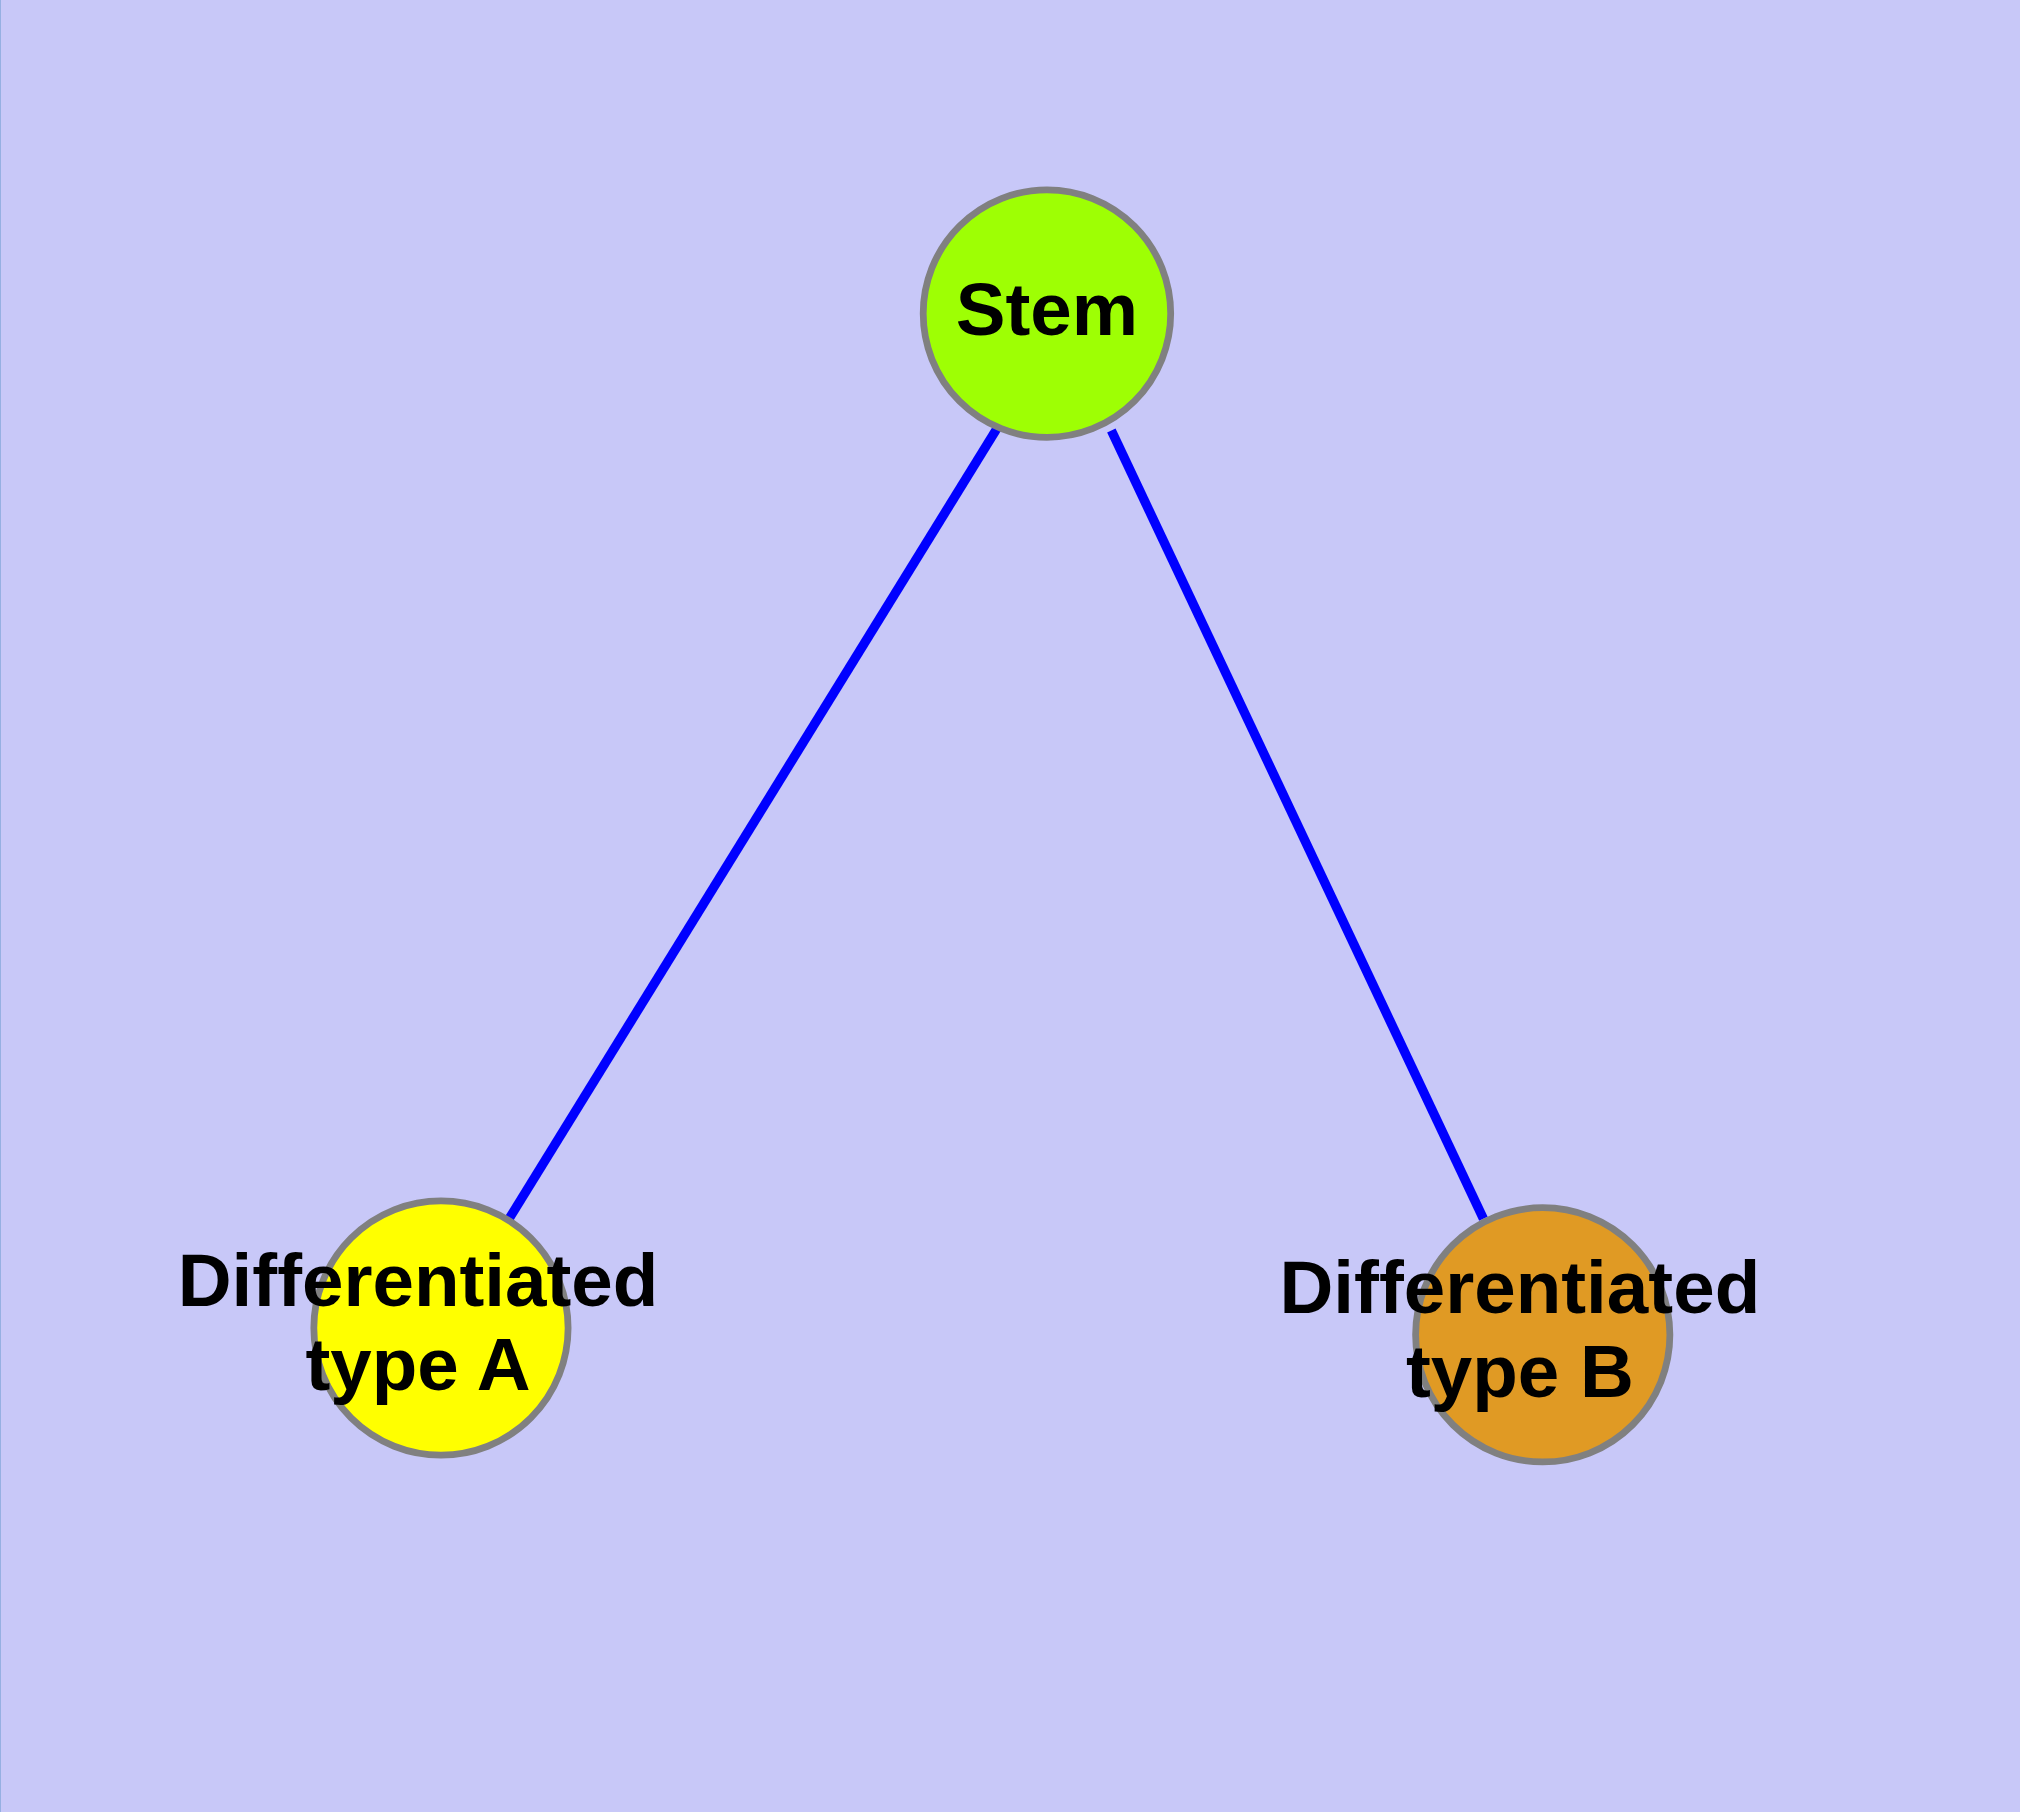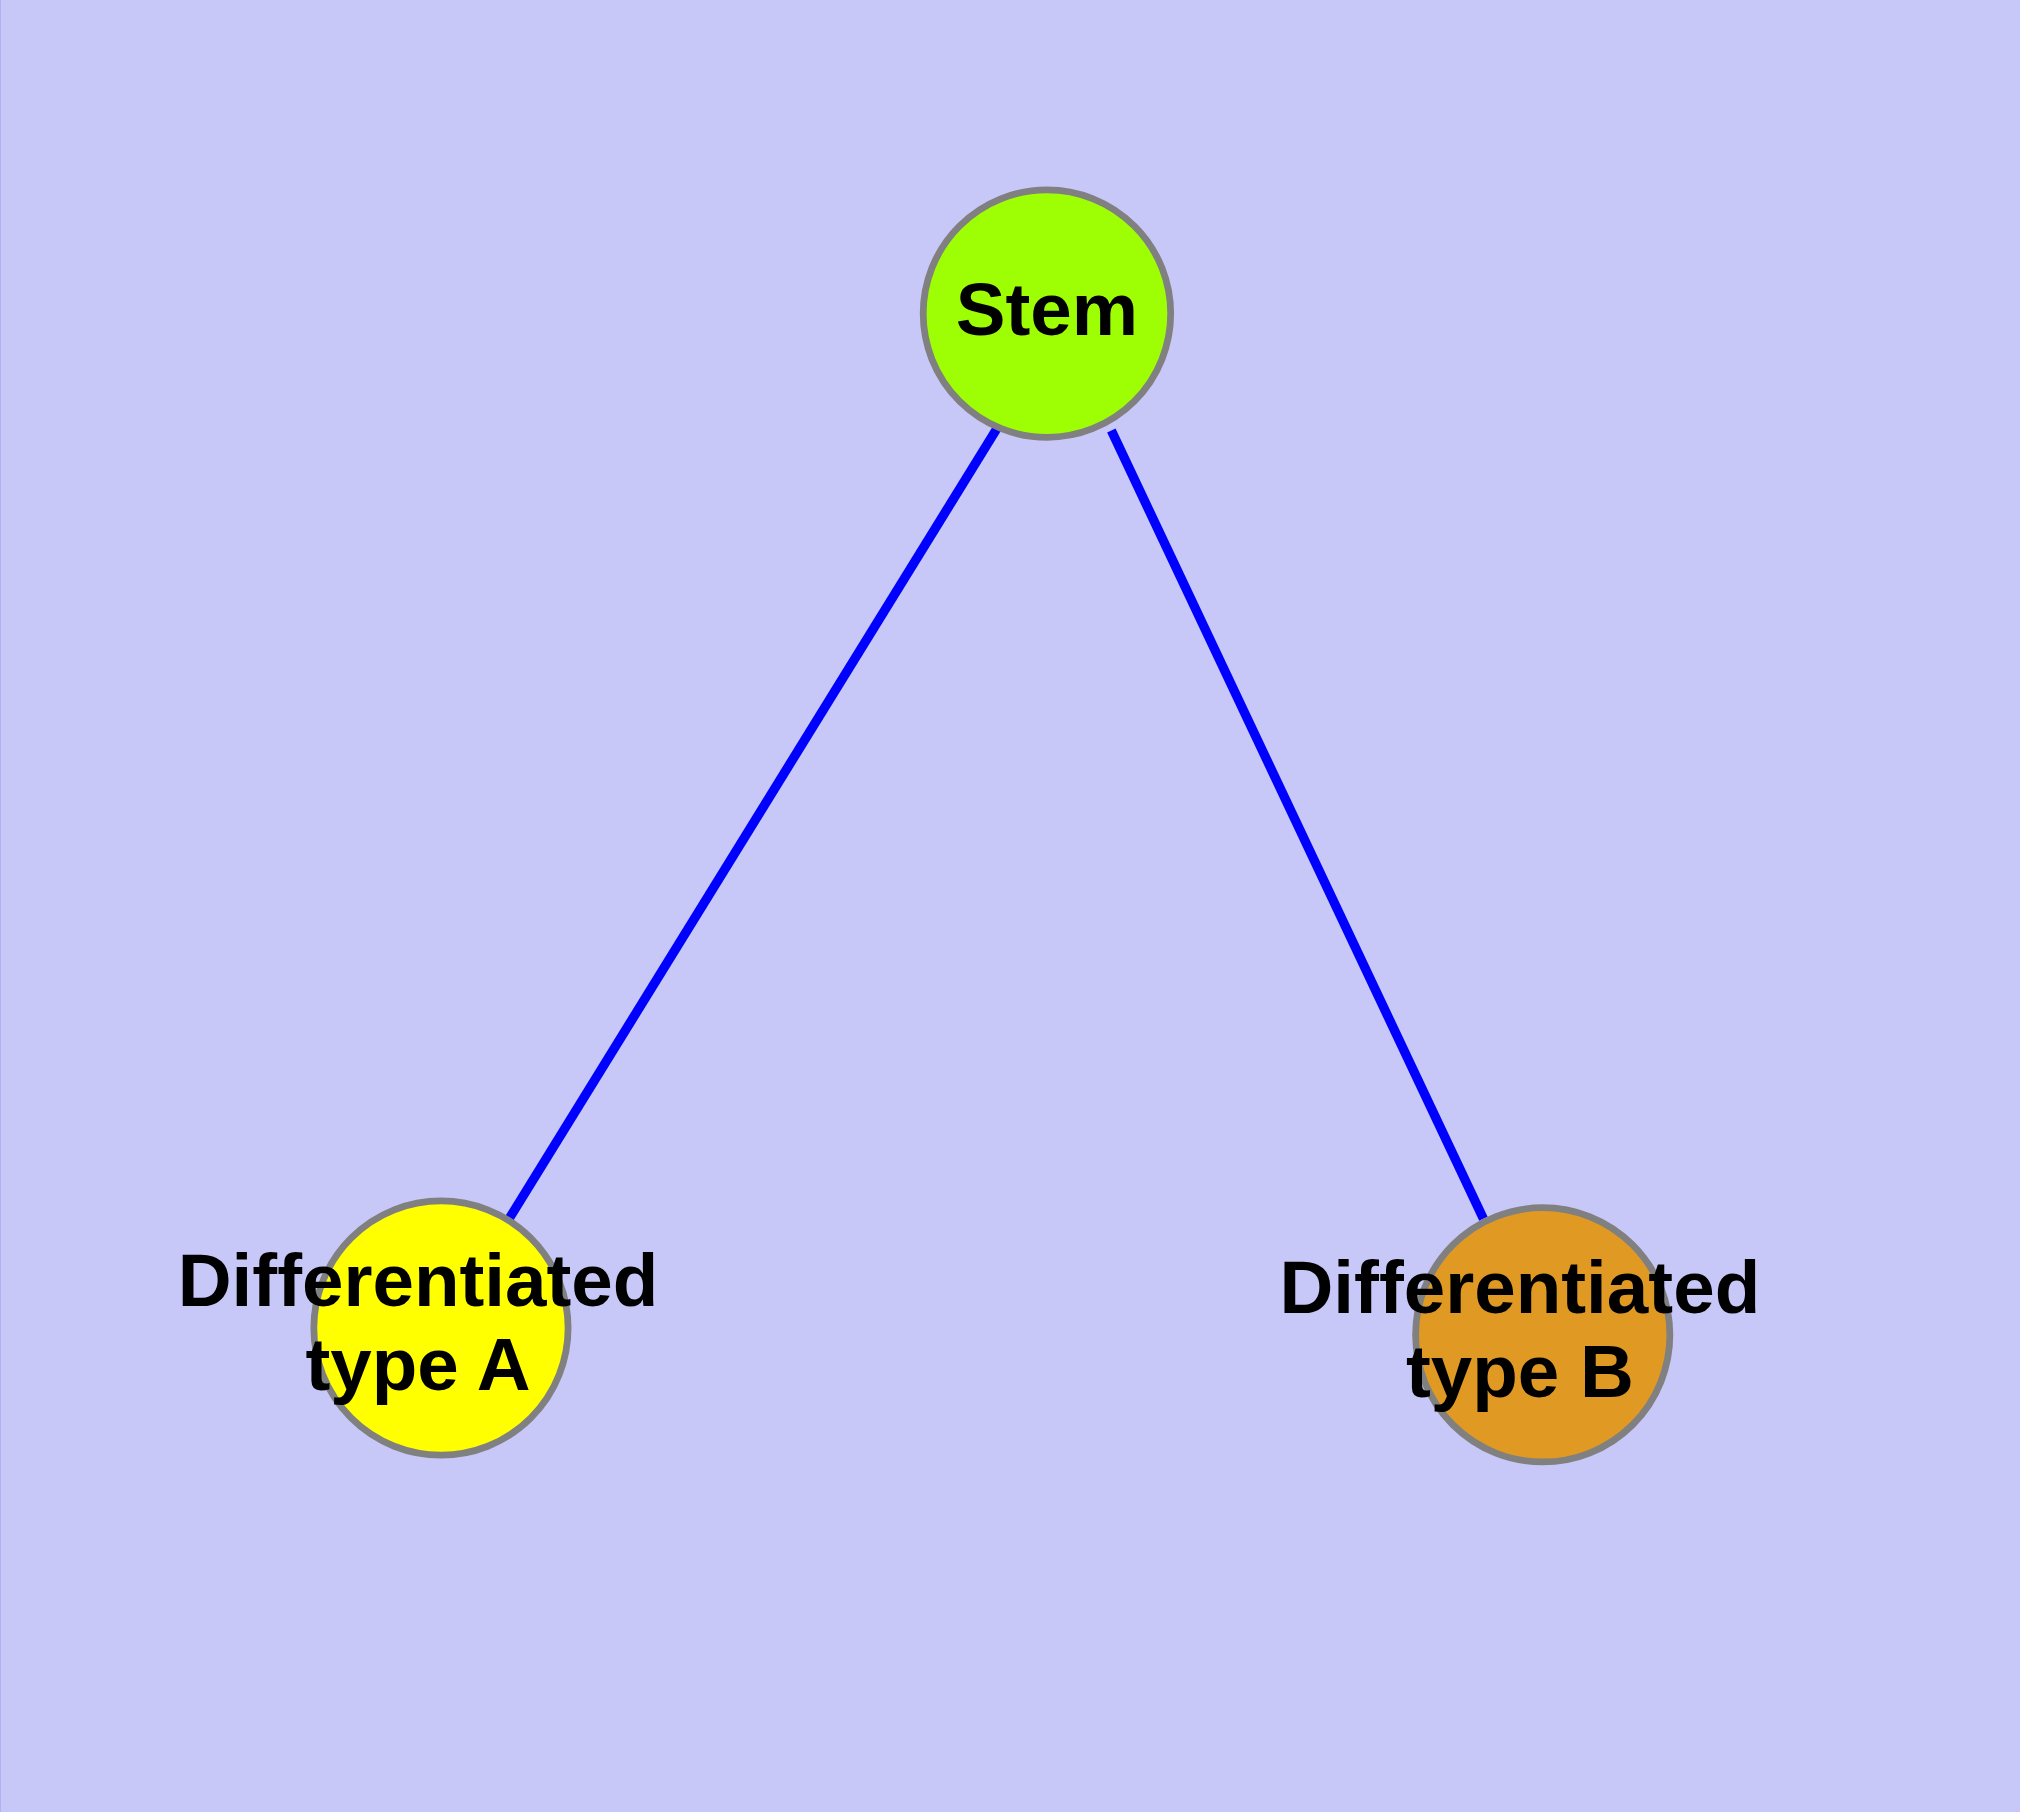--- a/index.html
+++ b/index.html
@@ -34,21 +34,21 @@
   .edge-line {
     stroke-linecap: butt;
   }
   .node-circle {
     stroke: #808080;
   }
 </style>
 </head>
 <body>
 
-<div id="canvas-wrap" style="width: 2021px; height: 1812px; background: #8b5cf6;">
+<div id="canvas-wrap" style="width: 2021px; height: 1812px; background: #0369a1;">
   <svg id="graph-svg" viewBox="0 0 2384 2138">
 
     <rect id="bg-rect" x="0" y="0" width="2384" height="2138" fill="#c8c8f8"></rect>
 
     <g id="edges-group">
       <line class="edge-line" id="edge-0" x1="1177" y1="504" x2="601" y2="1437" stroke="#0000ff" stroke-width="11"></line>
       <line class="edge-line" id="edge-1" x1="1311" y1="508" x2="1750" y2="1438" stroke="#0000ff" stroke-width="11"></line>
     </g>
 
     <g id="nodes-group">

